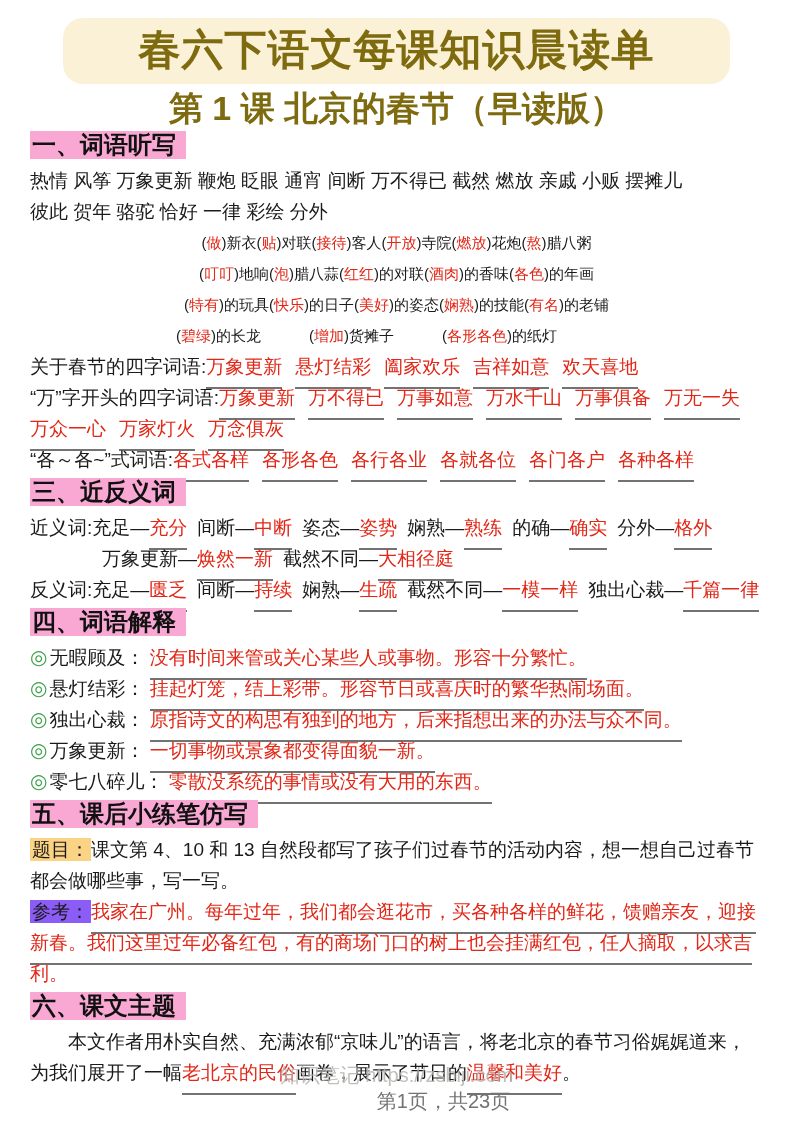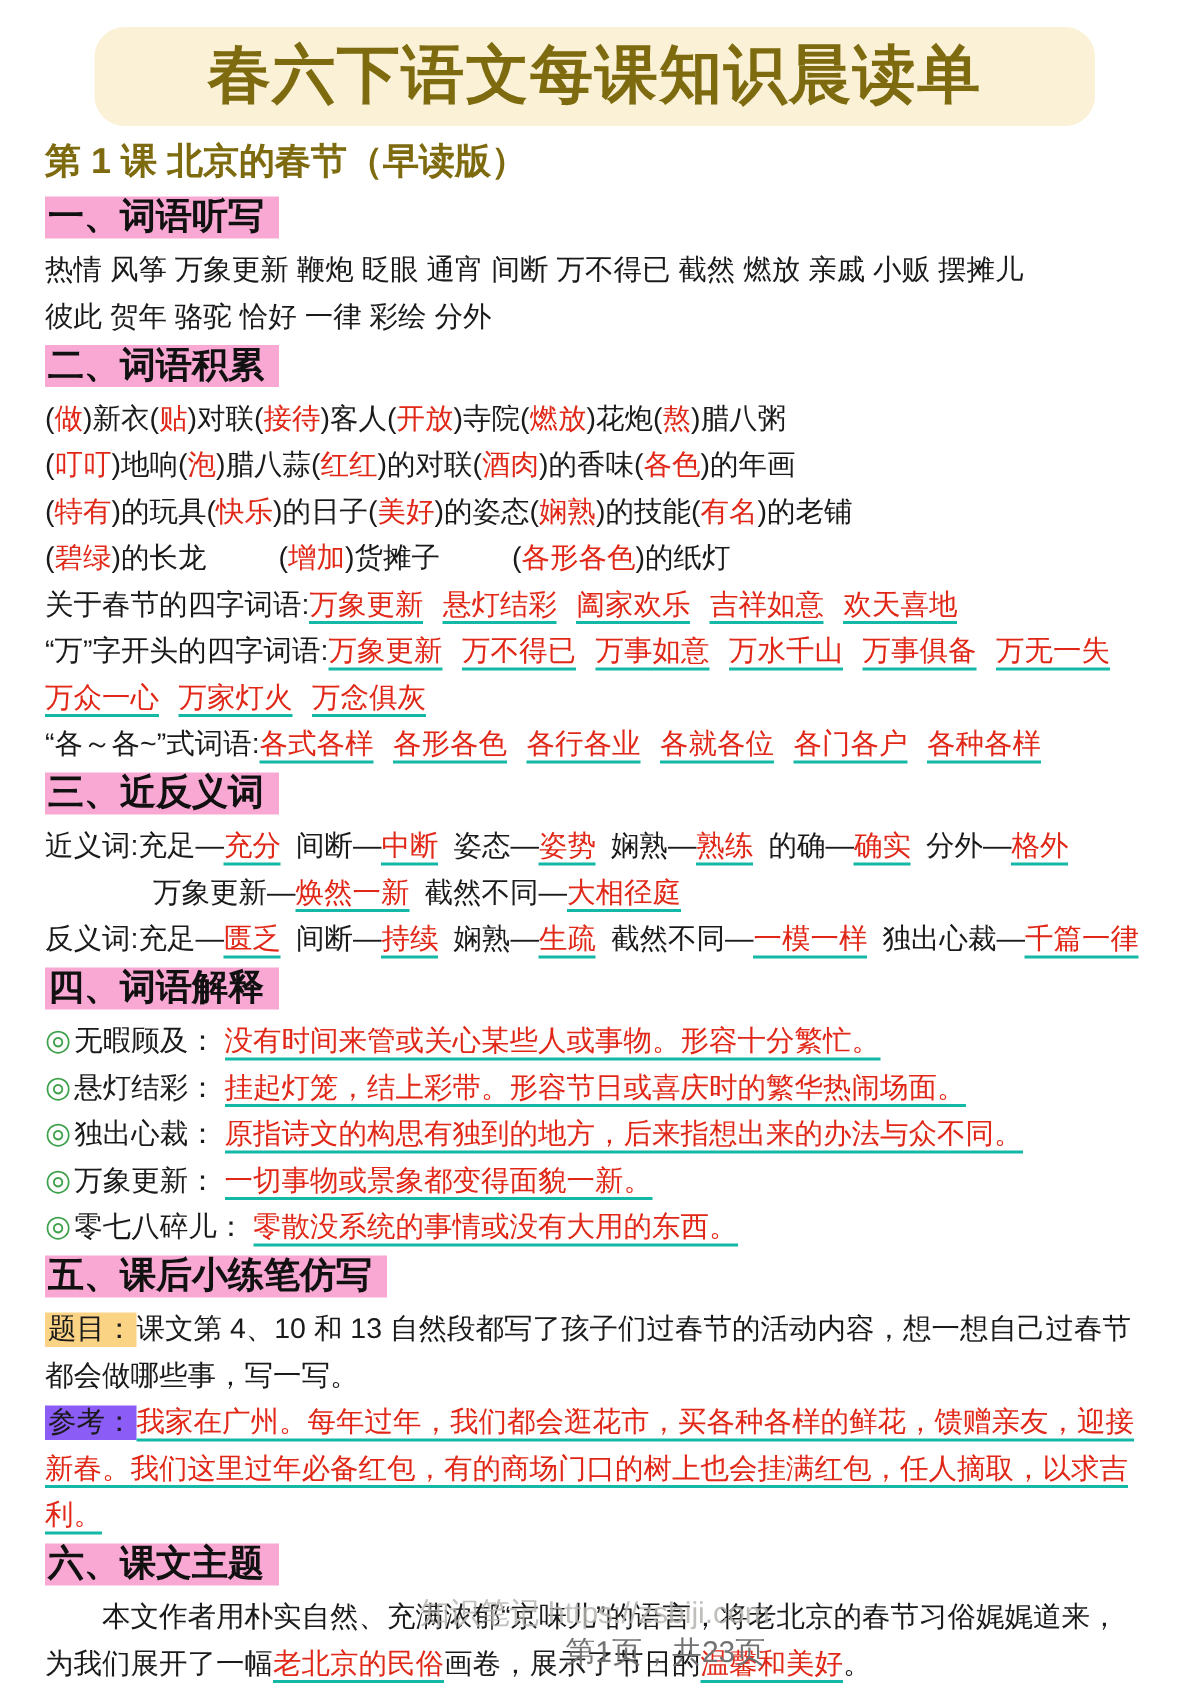--- a/index.html
+++ b/index.html
@@ -10,35 +10,35 @@
   }
   .page{padding:18px 30px 0;box-sizing:border-box;}
   .banner{
     background:#fbf1d6;border-radius:20px;margin:0 33px;
     text-align:center;padding:5px 0 7px;
   }
   .title{
     color:#7e6b10;font-size:42px;font-weight:900;letter-spacing:1px;line-height:54px;
   }
   .subtitle{
-    text-align:left;color:#7e6b10;font-size:24px;font-weight:800;
+    text-align:center;color:#7e6b10;font-size:34px;font-weight:800;
     margin:8px 0 4px;line-height:32px;
   }
   .hl{
     display:inline-block;background:#f9a8d4;color:#111;
     font-size:24px;font-weight:bold;line-height:26px;
     padding:1px 10px 1px 2px;margin:3px 0 6px;
   }
   .bt{font-size:19px;line-height:31px;margin:0;}
   .red{color:#e12717;}
-  .ru{color:#e12717;border-bottom:2px solid #14b8a6;padding-bottom:0px;}
+  .ru{color:#e12717;border-bottom:2px solid #737373;padding-bottom:10px;}
   .w{margin-right:13px;}
   .row{
-    display:flex;justify-content:flex-start;
-    font-size:19px;line-height:31px;
+    display:flex;justify-content:center;
+    font-size:15px;line-height:31px;
   }
   .row.r4{padding-right:60px;gap:48px;}
   .pair{white-space:nowrap;}
   .hang{padding-left:72px;text-indent:-72px;}
   .pr{margin-right:10px;white-space:nowrap;}
   .pr:last-child{margin-right:0;white-space:normal;}
   .def{font-size:19px;line-height:31px;margin:0;}
   .bullet{color:#3da04b;font-size:20px;margin-right:2px;}
   .hl-topic{background:#fbd385;padding:1px 2px;}
   .hl-ref{background:#8b5cf6;padding:1px 2px;}
@@ -59,21 +59,20 @@
 
   <div class="banner">
     <div class="title">春六下语文每课知识晨读单</div>
   </div>
   <div class="subtitle">第 1 课 北京的春节（早读版）</div>
 
   <span class="hl">一、词语听写</span>
   <p class="bt">热情 风筝 万象更新 鞭炮 眨眼 通宵 间断 万不得已 截然 燃放 亲戚 小贩 摆摊儿</p>
   <p class="bt">彼此 贺年 骆驼 恰好 一律 彩绘 分外</p>
 
-  <span class="hl">二、词语积累</span>
   <div class="row">
     <span class="pair"><span>(</span><span class="red">做</span><span>)新衣</span></span>
     <span class="pair"><span>(</span><span class="red">贴</span><span>)对联</span></span>
     <span class="pair"><span>(</span><span class="red">接待</span><span>)客人</span></span>
     <span class="pair"><span>(</span><span class="red">开放</span><span>)寺院</span></span>
     <span class="pair"><span>(</span><span class="red">燃放</span><span>)花炮</span></span>
     <span class="pair"><span>(</span><span class="red">熬</span><span>)腊八粥</span></span>
   </div>
   <div class="row">
     <span class="pair"><span>(</span><span class="red">叮叮</span><span>)地响</span></span>

